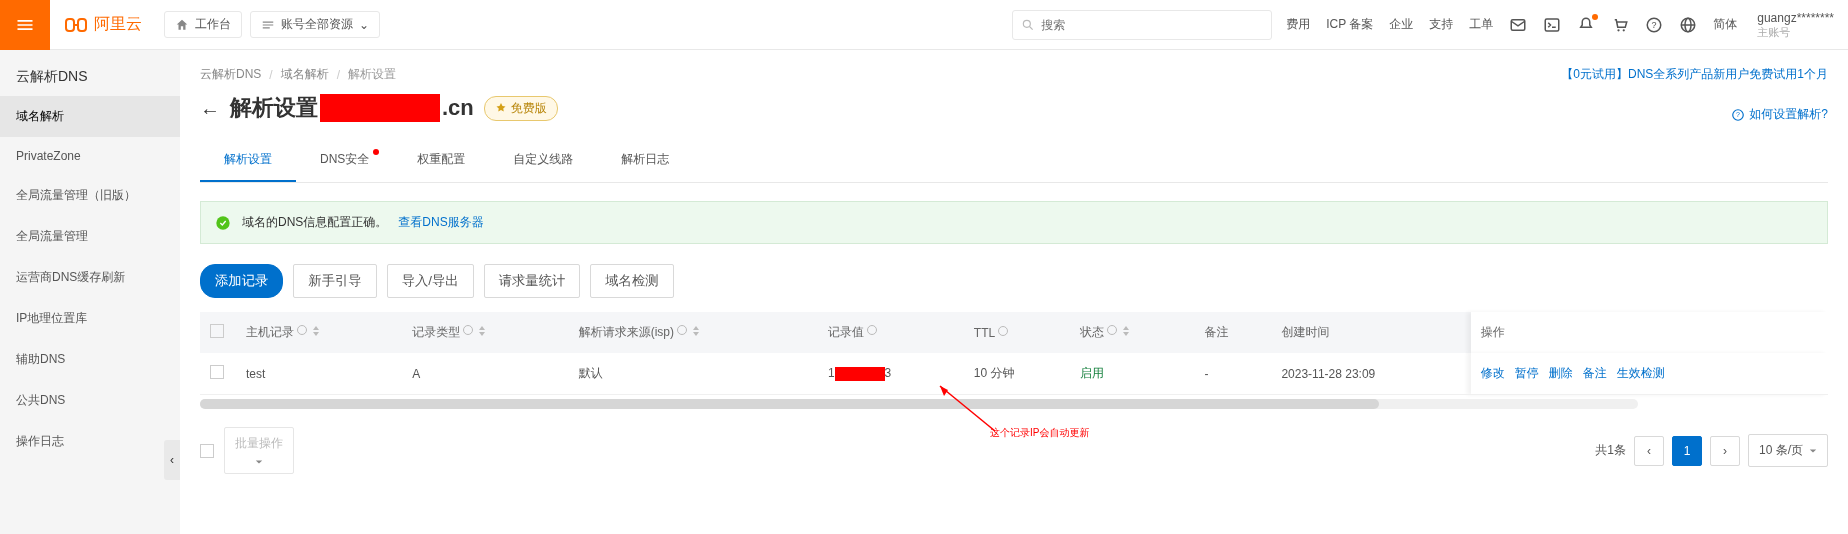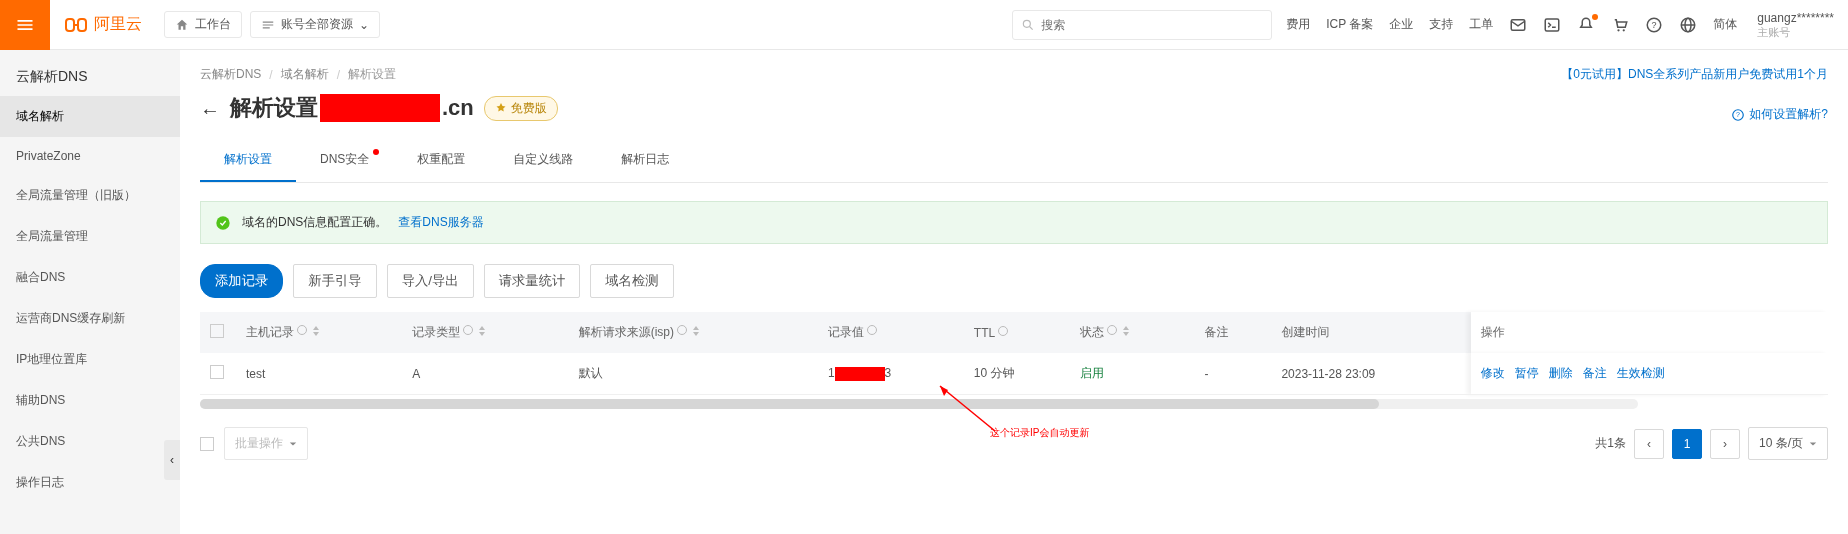--- a/index.html
+++ b/index.html
@@ -65,21 +65,21 @@
 tbody td { border-bottom: 1px solid #f0f0f0; color: #555; }
 .chk { width: 14px; height: 14px; border: 1px solid #ccc; display: inline-block; }
 .status-on { color: #15803d; }
 .row-actions { display: flex; gap: 10px; }
 .row-actions a { color: #0070cc; cursor: pointer; }
 .actions-col { background: #fff; box-shadow: -4px 0 4px rgba(0,0,0,0.05); }
 .value-cell .red { background: #f00; width: 50px; height: 14px; display: inline-block; vertical-align: middle; }
 .scroll-track { height: 10px; background: #f0f0f0; width: calc(100% - 190px); margin-top: 4px; border-radius: 5px; position: relative; }
 .scroll-thumb { position: absolute; left: 0; height: 10px; width: 82%; background: #d6d6d6; border-radius: 5px; }
 .footer-bar { display: flex; align-items: center; margin-top: 18px; }
-.footer-bar .bulk { border: 1px solid #e6e6e6; color: #bbb; padding: 7px 10px; margin-left: 10px; display: flex; align-items: center; gap: 6px; cursor: not-allowed; border-radius: 2px; }
+.footer-bar .bulk { border: 1px solid #e6e6e6; color: #bbb; padding: 7px 10px; margin-left: 10px; display: flex; align-items: center; gap: 6px; cursor: not-allowed; border-radius: 2px; flex-direction: column; }
 .pager { margin-left: auto; display: flex; align-items: center; gap: 8px; }
 .pager-info { color: #555; }
 .pg-btn { border: 1px solid #d9d9d9; width: 30px; height: 30px; display: flex; align-items: center; justify-content: center; cursor: pointer; border-radius: 2px; color: #555; }
 .pg-btn.active { background: #0070cc; color: #fff; border-color: #0070cc; }
 .annotation { color: #f00; font-size: 10px; }
 svg.chev { width: 8px; height: 8px; fill: #888; }
 </style>
 </head>
 <body>
 
@@ -169,21 +169,20 @@
   </div>
 </div>
 
 <div class="layout">
   <div class="sidebar">
     <div class="side-head">云解析DNS</div>
     <div class="side-item active">域名解析</div>
     <div class="side-item">PrivateZone</div>
     <div class="side-item">全局流量管理（旧版）</div>
     <div class="side-item">全局流量管理</div>
-    <div class="side-item">融合DNS</div>
     <div class="side-item">运营商DNS缓存刷新</div>
     <div class="side-item">IP地理位置库</div>
     <div class="side-item">辅助DNS</div>
     <div class="side-item">公共DNS</div>
     <div class="side-item">操作日志</div>
     <div class="side-collapse">‹</div>
   </div>
 
   <div class="main">
     <div class="bc">

